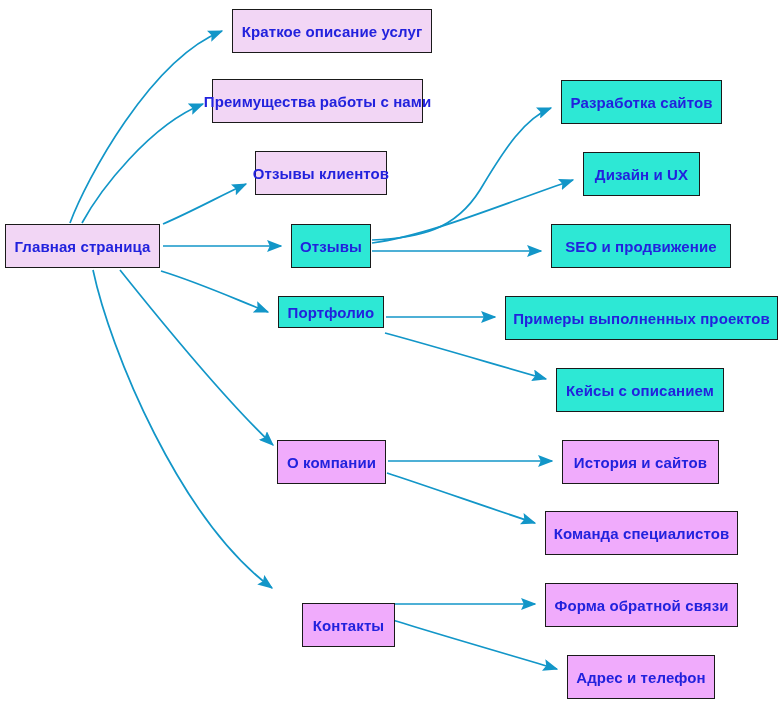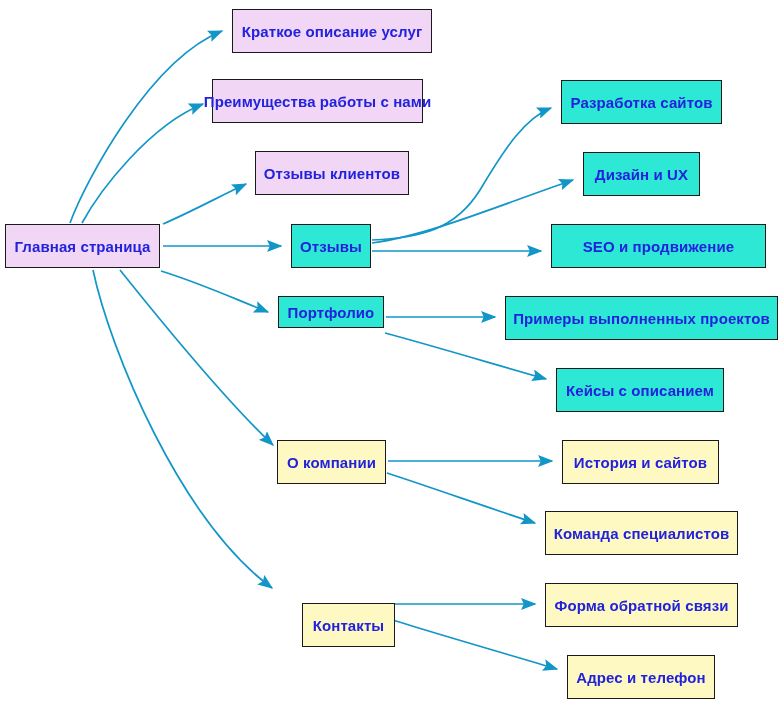--- a/index.html
+++ b/index.html
@@ -38,21 +38,21 @@
     font-size: 15px;
     line-height: 1;
     white-space: nowrap;
     letter-spacing: 0.1px;
     z-index: 5;
     font-weight: bold;
   }
   .node-root  { background: #f2d6f5; }
   .node-pink  { background: #f2d6f5; }
   .node-cyan  { background: #2de8d5; }
-  .node-mint  { background: #fef9c3; }
+  .node-mint  { background: #f0abfc; }
 </style>
 </head>
 <body>
 
 <div id="diagram-root">
 
   <svg id="edge-layer" viewBox="0 0 784 707" xmlns="http://www.w3.org/2000/svg">
     <defs>
       <marker id="arrowhead" markerWidth="9" markerHeight="7" refX="8.2" refY="3.5" orient="auto" markerUnits="strokeWidth">
         <path d="M 0 0 L 9 3.5 L 0 7 L 1.6 3.5 Z" fill="#1296c8"></path>
@@ -81,33 +81,33 @@
   <div id="node-group">
       <div class="node node-root" style="left: 5px; top: 224px; width: 155px; height: 44px;">
         <span>Главная страница</span>
       </div>
       <div class="node node-pink" style="left: 232px; top: 9px; width: 200px; height: 44px;">
         <span>Краткое описание услуг</span>
       </div>
       <div class="node node-pink" style="left: 212px; top: 79px; width: 211px; height: 44px;">
         <span>Преимущества работы с нами</span>
       </div>
-      <div class="node node-pink" style="left: 255px; top: 151px; width: 154px; height: 44px; text-align: right;">
+      <div class="node node-pink" style="left: 255px; top: 151px; width: 132px; height: 44px; text-align: right;">
         <span>Отзывы клиентов</span>
       </div>
       <div class="node node-cyan" style="left: 291px; top: 224px; width: 80px; height: 44px;">
         <span>Отзывы</span>
       </div>
       <div class="node node-cyan" style="left: 561px; top: 80px; width: 161px; height: 44px;">
         <span>Разработка сайтов</span>
       </div>
       <div class="node node-cyan" style="left: 583px; top: 152px; width: 117px; height: 44px;">
         <span>Дизайн и UX</span>
       </div>
-      <div class="node node-cyan" style="left: 551px; top: 224px; width: 215px; height: 44px;">
+      <div class="node node-cyan" style="left: 551px; top: 224px; width: 180px; height: 44px;">
         <span>SEO и продвижение</span>
       </div>
       <div class="node node-cyan" style="left: 278px; top: 296px; width: 106px; height: 32px;">
         <span>Портфолио</span>
       </div>
       <div class="node node-cyan" style="left: 505px; top: 296px; width: 273px; height: 44px;">
         <span>Примеры выполненных проектов</span>
       </div>
       <div class="node node-cyan" style="left: 556px; top: 368px; width: 168px; height: 44px;">
         <span>Кейсы с описанием</span>

